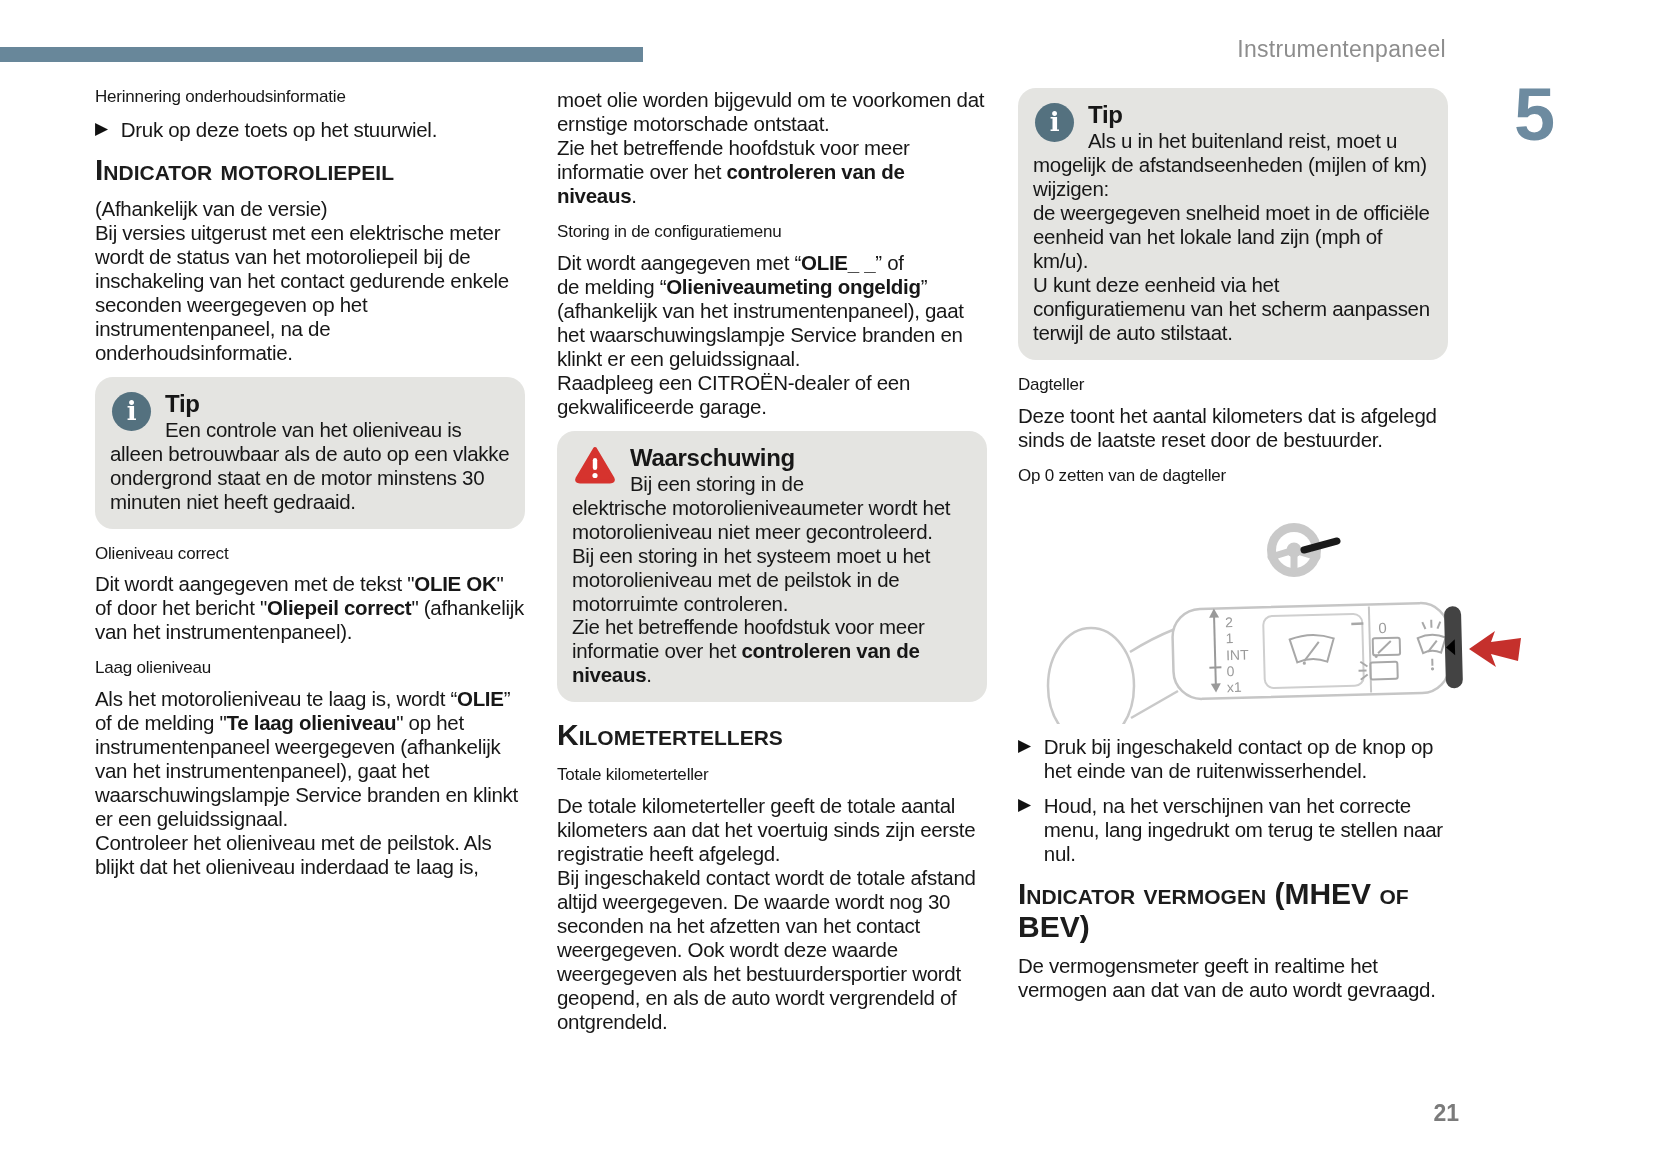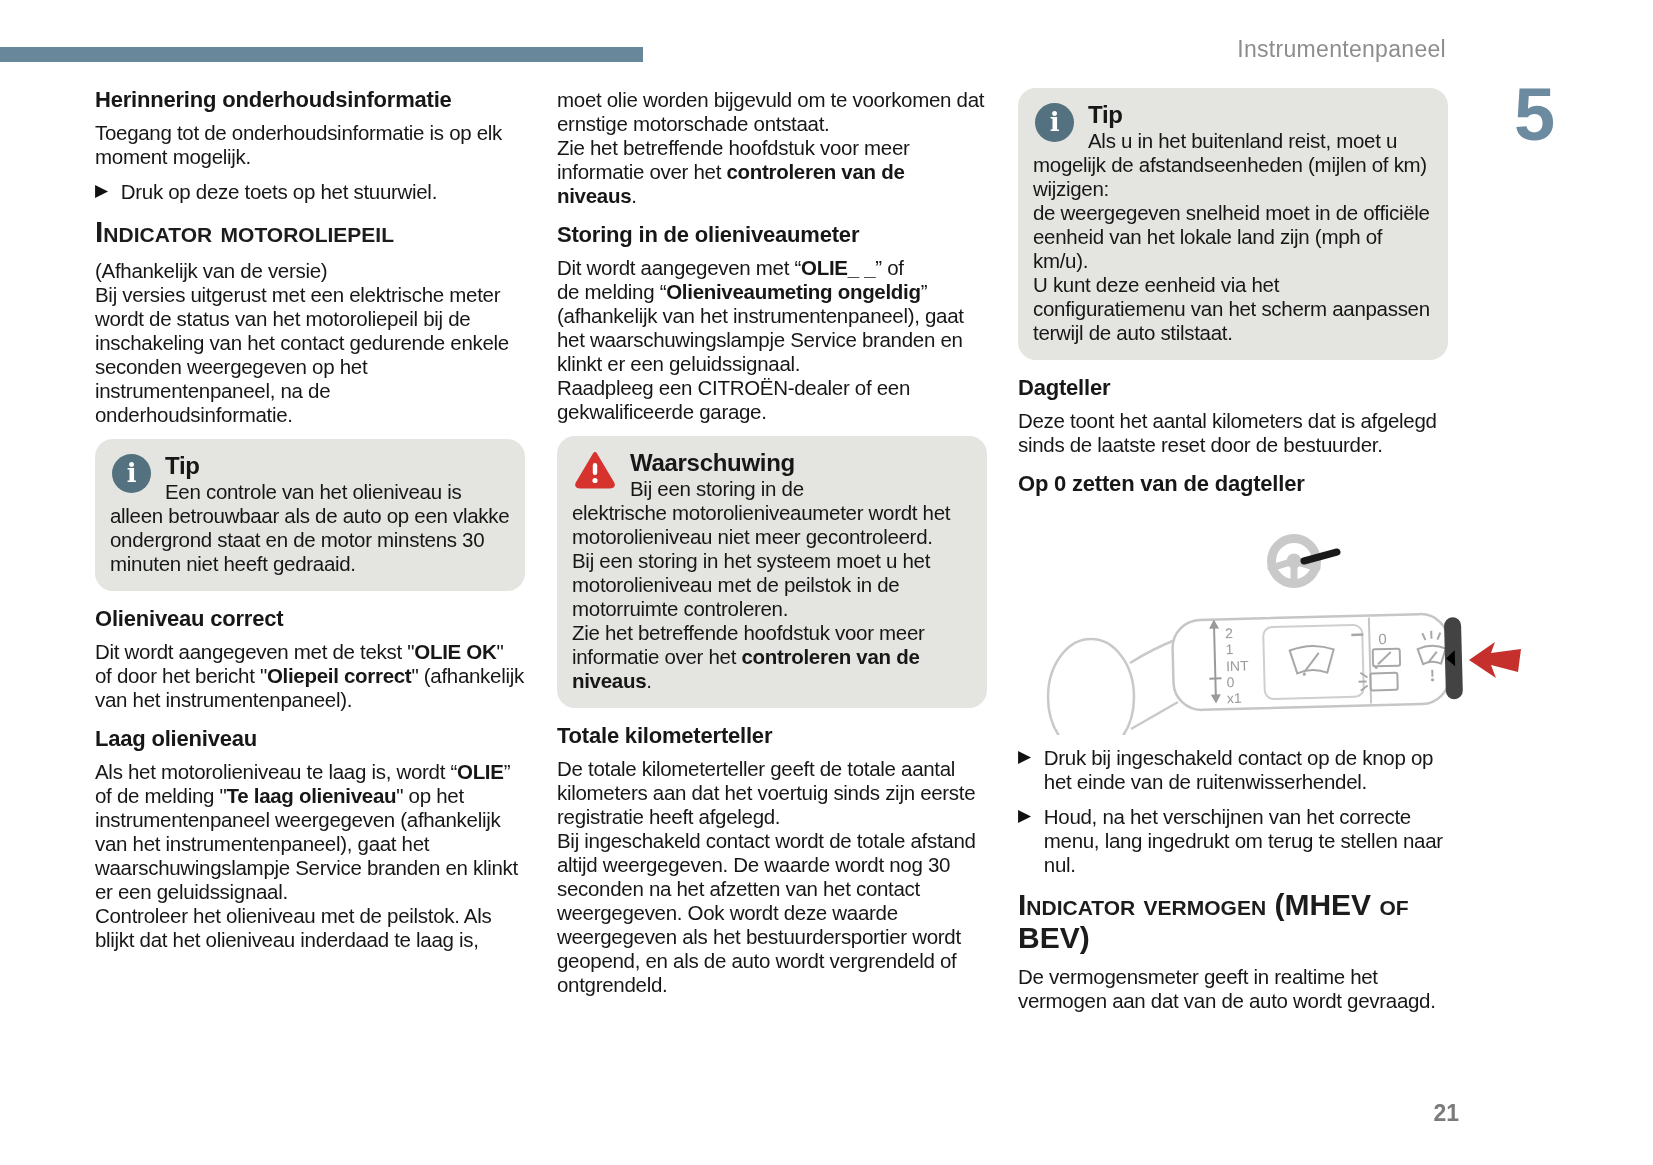--- a/index.html
+++ b/index.html
@@ -17,21 +17,21 @@
   .col { position: absolute; top: 88px; width: 430px; }
   .col-left { left: 95px; }
   .col-mid { left: 557px; }
   .col-right { left: 1018px; }
   .col > :first-child { margin-top: 0; }
 
   p.body {
     font-size: 20.5px; line-height: 1.17; letter-spacing: -0.3px;
     margin: 8px 0 9px; white-space: pre-line;
   }
-  .sub { font-size: 22px; font-weight: 700; letter-spacing: -0.2px; margin: 15px 0 9px; line-height: 1.1; }
+  .sub { font-size: 17px; font-weight: 400; letter-spacing: -0.2px; margin: 15px 0 9px; line-height: 1.1; }
   .section-title {
     font-size: 30px; font-weight: 700; font-variant: small-caps;
     margin: 5px 0 11px; line-height: 1.1; letter-spacing: 0; color: #1c1c1c;
   }
 
   .box {
     background: #e4e4e1; border-radius: 18px; padding: 13px 15px 15px;
     margin: 12px 0 16px; font-size: 20.5px; line-height: 1.17; letter-spacing: -0.3px;
   }
   .box::after { content: ""; display: block; clear: both; }
@@ -54,21 +54,20 @@
 <body>
 
 <div class="page">
 
   <div class="top-bar"></div>
   <div class="running-header">Instrumentenpaneel</div>
   <div class="chapter-number">5</div>
 
   <div class="col col-left">
     <div class="sub">Herinnering onderhoudsinformatie</div>
-    <p class="body">Toegang tot de onderhoudsinformatie is op elk moment mogelijk.</p>
     <div class="bullet">
       <span class="tri">▶</span>
       <span class="btxt">Druk op deze toets op het stuurwiel.</span>
     </div>
     <div class="section-title">Indicator motoroliepeil</div>
     <p class="body">(Afhankelijk van de versie)
 Bij versies uitgerust met een elektrische meter wordt de status van het motoroliepeil bij de inschakeling van het contact gedurende enkele seconden weergegeven op het instrumentenpaneel, na de onderhoudsinformatie.</p>
     <div class="box">
       <span class="icon-wrap">
           <span class="info-circle">i</span>
@@ -79,38 +78,39 @@
     <div class="sub">Olieniveau correct</div>
     <p class="body"><span>Dit wordt aangegeven met de tekst "</span><b>OLIE OK</b><span>" of door het bericht "</span><b>Oliepeil correct</b><span>" (afhankelijk van het instrumentenpaneel).</span></p>
     <div class="sub">Laag olieniveau</div>
     <p class="body"><span>Als het motorolieniveau te laag is, wordt “</span><b>OLIE</b><span>” of de melding "</span><b>Te laag olieniveau</b><span>" op het instrumentenpaneel weergegeven (afhankelijk van het instrumentenpaneel), gaat het waarschuwingslampje Service branden en klinkt er een geluidssignaal.
 Controleer het olieniveau met de peilstok. Als blijkt dat het olieniveau inderdaad te laag is,</span></p>
   </div>
 
   <div class="col col-mid">
     <p class="body"><span>moet olie worden bijgevuld om te voorkomen dat ernstige motorschade ontstaat.
 Zie het betreffende hoofdstuk voor meer informatie over het </span><b>controleren van de niveaus</b><span>.</span></p>
-    <div class="sub">Storing in de olieniveaumeter</div>
+    <div class="sub">Storing in de configuratiemenu</div>
     <p class="body"><span>Dit wordt aangegeven met “</span><b>OLIE_ _</b><span>” of
 de melding “</span><b>Olieniveaumeting ongeldig</b><span>” (afhankelijk van het instrumentenpaneel), gaat het waarschuwingslampje Service branden en klinkt er een geluidssignaal.
 Raadpleeg een CITROËN-dealer of een gekwalificeerde garage.</span></p>
     <div class="box">
       <span class="icon-wrap">
         <svg width="42" height="38" viewBox="0 0 42 38">
           <path d="M21 3 L38.5 32.5 Q40 35.5 36 35.5 L6 35.5 Q2 35.5 3.5 32.5 Z" fill="#d6332e" stroke="#d6332e" stroke-width="4" stroke-linejoin="round"></path>
           <rect x="18.8" y="12" width="4.4" height="12" rx="2.2" fill="#ffffff"></rect>
           <circle cx="21" cy="29.5" r="2.6" fill="#ffffff"></circle>
         </svg>
       </span>
       <div class="box-title">Waarschuwing</div>
       <div class="box-text"><span>Bij een storing in de
 elektrische motorolieniveaumeter wordt het motorolieniveau niet meer gecontroleerd.
 Bij een storing in het systeem moet u het motorolieniveau met de peilstok in de motorruimte controleren.
 Zie het betreffende hoofdstuk voor meer informatie over het </span><b>controleren van de niveaus</b><span>.</span></div>
     </div>
+    <div class="section-title">Kilometertellers</div>
     <div class="sub">Totale kilometerteller</div>
     <p class="body">De totale kilometerteller geeft de totale aantal kilometers aan dat het voertuig sinds zijn eerste registratie heeft afgelegd.
 Bij ingeschakeld contact wordt de totale afstand altijd weergegeven. De waarde wordt nog 30 seconden na het afzetten van het contact weergegeven. Ook wordt deze waarde weergegeven als het bestuurdersportier wordt geopend, en als de auto wordt vergrendeld of ontgrendeld.</p>
   </div>
 
   <div class="col col-right">
     <div class="box">
       <span class="icon-wrap">
           <span class="info-circle">i</span>
         </span>

